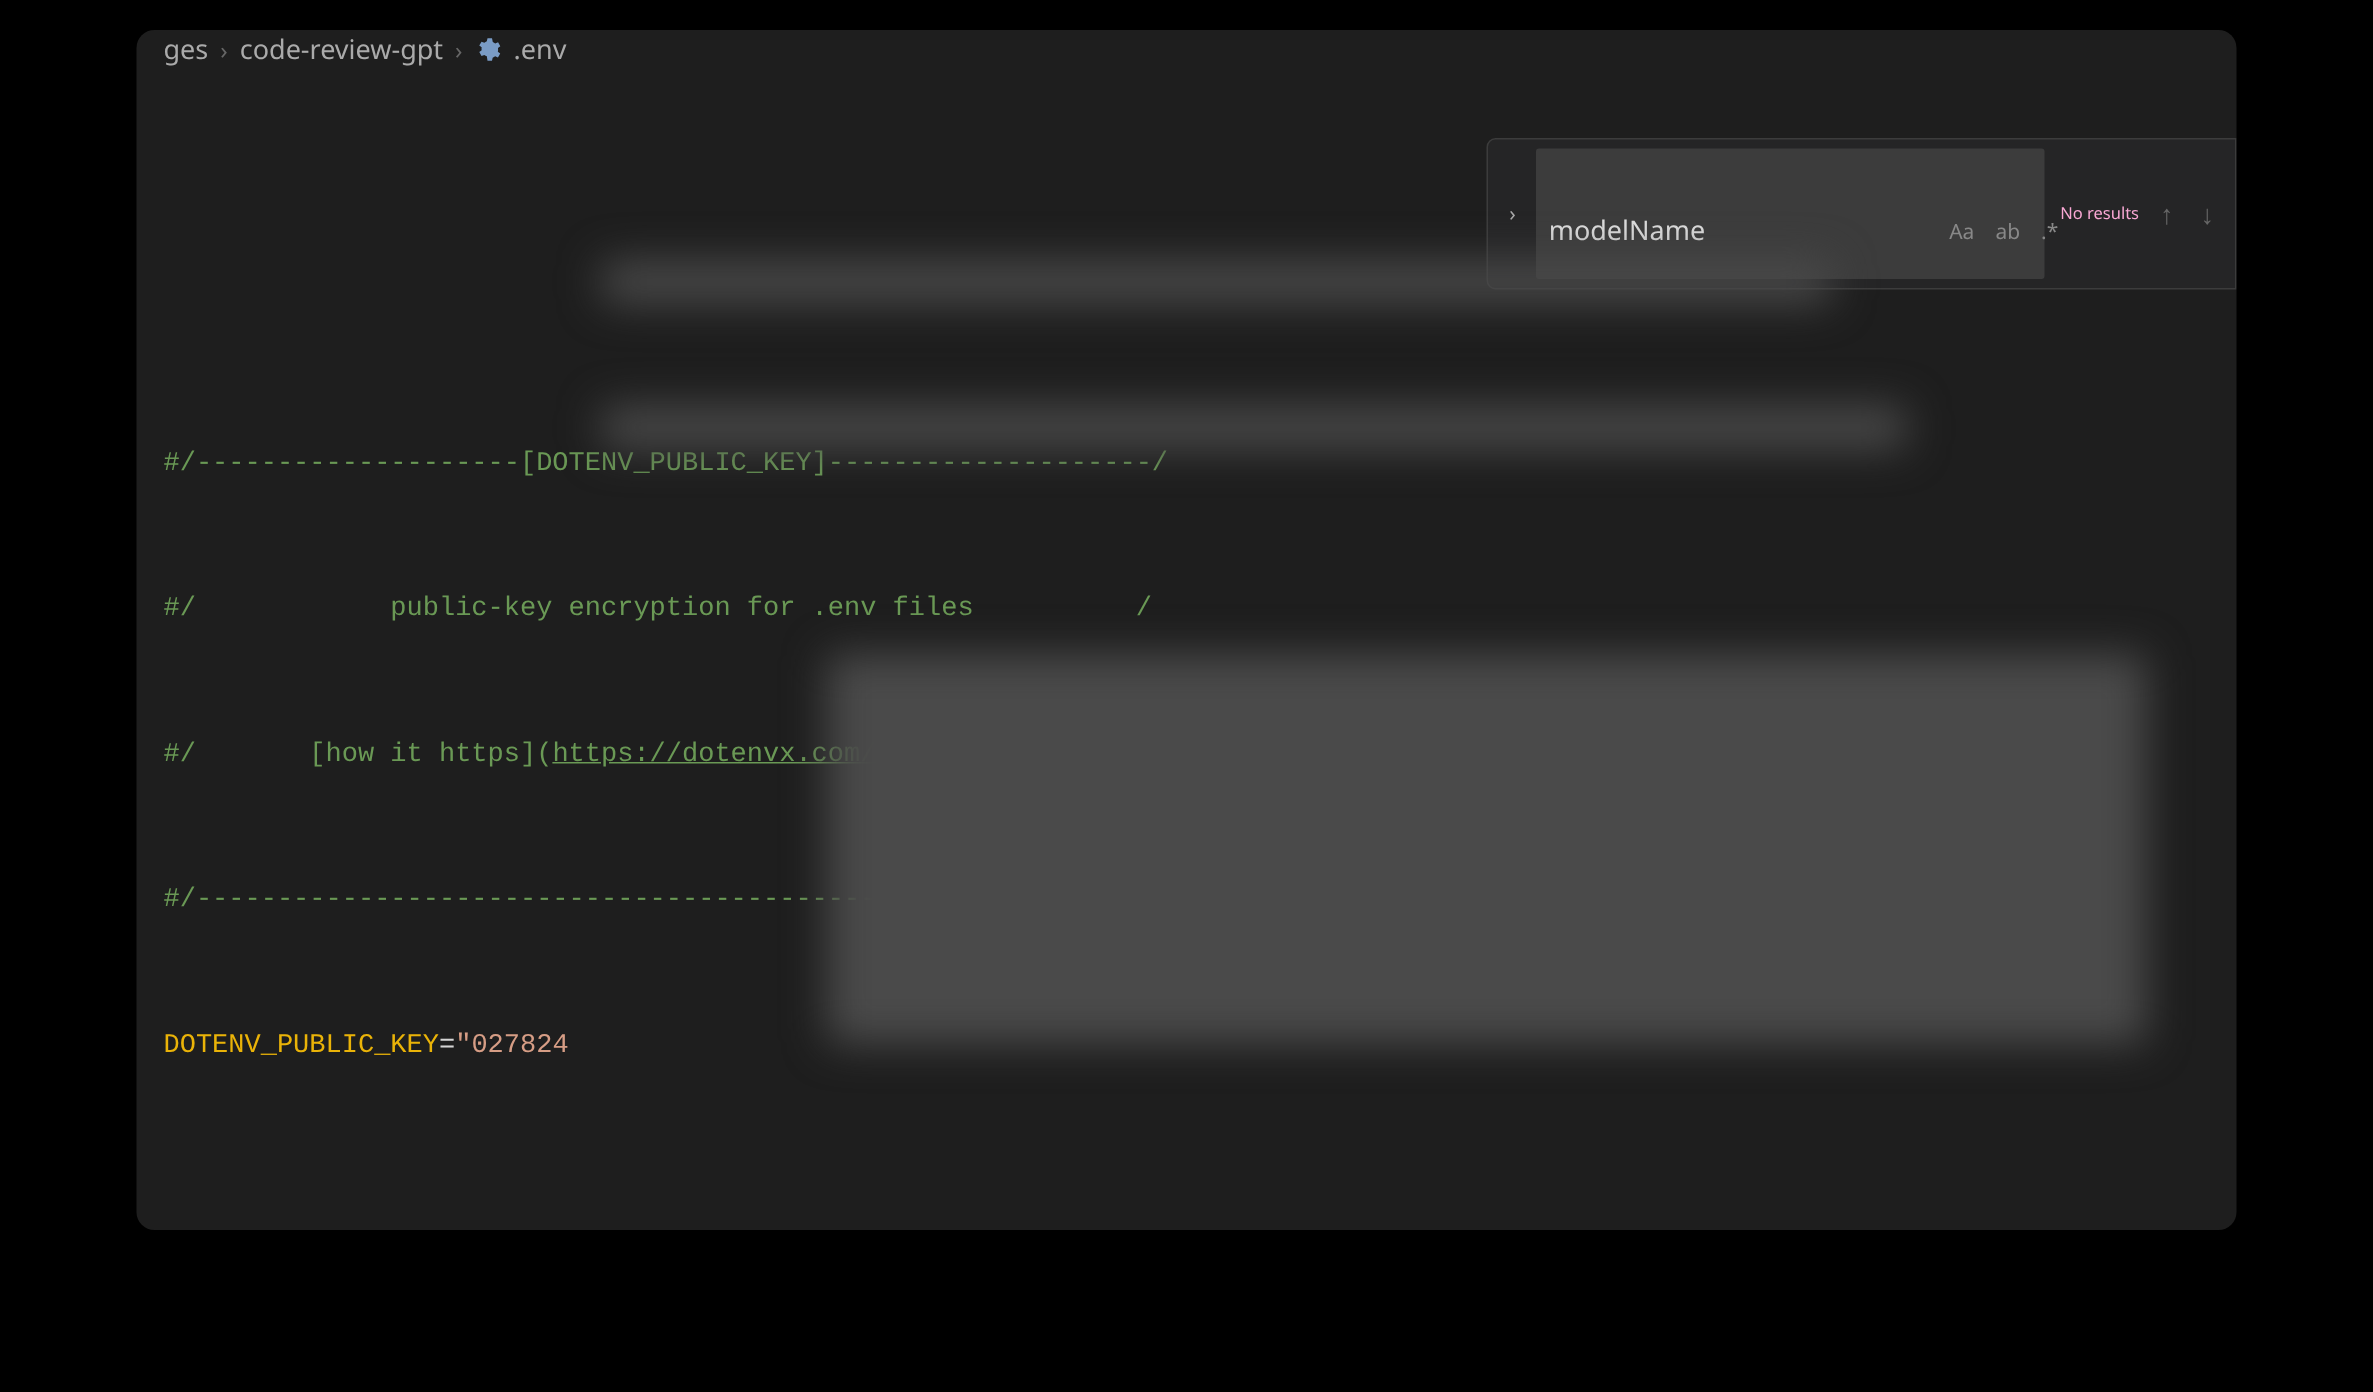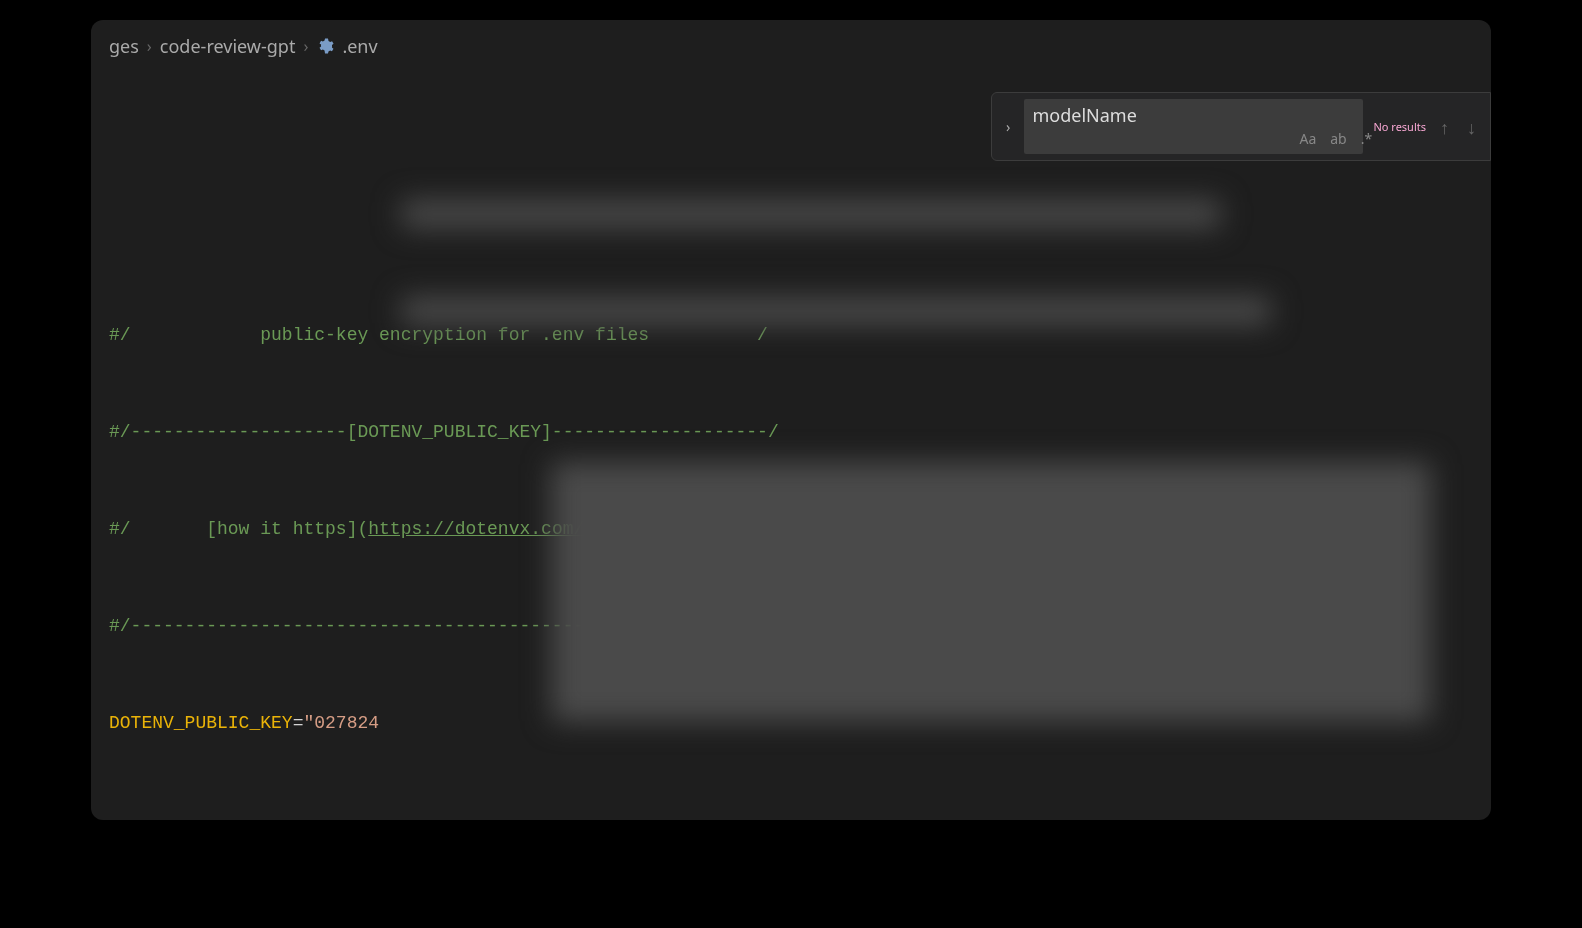--- a/index.html
+++ b/index.html
@@ -17,21 +17,21 @@
     background: #1e1e1e;
     border-radius: 12px;
     width: 1400px;
     height: 800px;
     overflow: hidden;
     position: relative;
   }
   .breadcrumb {
     display: flex;
     align-items: center;
-    padding: 14px 18px;
+    padding: 1px 18px;
     color: #aaa;
     font-family: -apple-system, system-ui, sans-serif;
     font-size: 18px;
     gap: 8px;
   }
   .breadcrumb .sep {
     color: #666;
     font-size: 16px;
   }
   .breadcrumb .gear {
@@ -54,22 +54,22 @@
   }
   .search-bar .chevron {
     color: #aaa;
     font-size: 14px;
     padding: 4px;
   }
   .search-input-wrap {
     background: #3c3c3c;
     border-radius: 2px;
     display: flex;
-    align-items: flex-start;
-    padding: 4px 8px;
+    align-items: flex-end;
+    padding: 20px 8px;
     gap: 6px;
     width: 339px;
   }
   .search-input {
     background: transparent;
     border: none;
     color: #ddd;
     font-size: 18px;
     outline: none;
     flex: 1;
@@ -142,22 +142,22 @@
     <span class="arrow-btn">↑</span>
     <span class="arrow-btn">↓</span>
   </div>
 
   <div class="editor" style="position:relative">
     
     <div class="blurbox" style="top:128px; left:310px; width:820px; height:28px;"></div>
     <div class="blurbox" style="top:225px; left:310px; width:870px; height:28px;"></div>
     <div class="blurbox" style="top:390px; left:460px; width:880px; height:260px;"></div>
 
+    <span class="line"><span class="comment">#/--------------------[DOTENV_PUBLIC_KEY]--------------------/</span></span>
     <span class="line"><span class="comment">#/            public-key encryption for .env files          /</span></span>
-    <span class="line"><span class="comment">#/--------------------[DOTENV_PUBLIC_KEY]--------------------/</span></span>
     <span class="line"><span class="comment"><span>#/       [how it https](</span><span class="url">https://dotenvx.com/encryption</span><span>)      /</span></span></span>
     <span class="line"><span class="comment">#/----------------------------------------------------------/</span></span>
     <span class="line"><span class="key">DOTENV_PUBLIC_KEY</span><span class="op">=</span><span class="string">"027824</span></span>
     <span class="line">&nbsp;</span>
     
     
     
     
     
     

